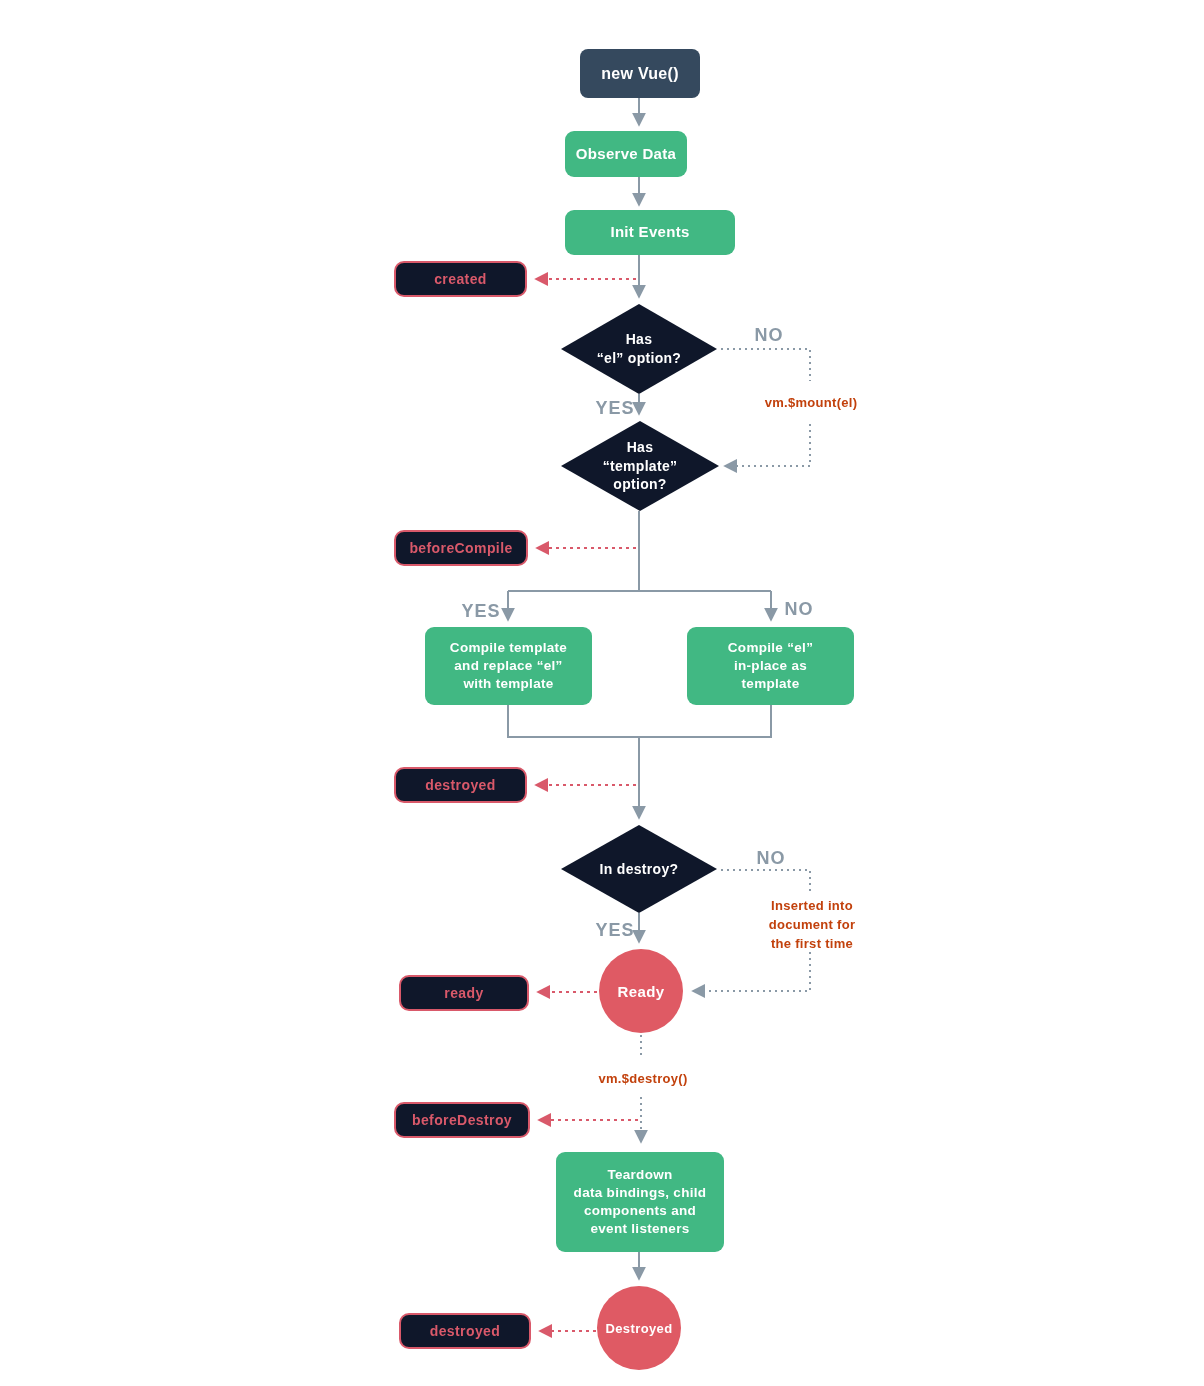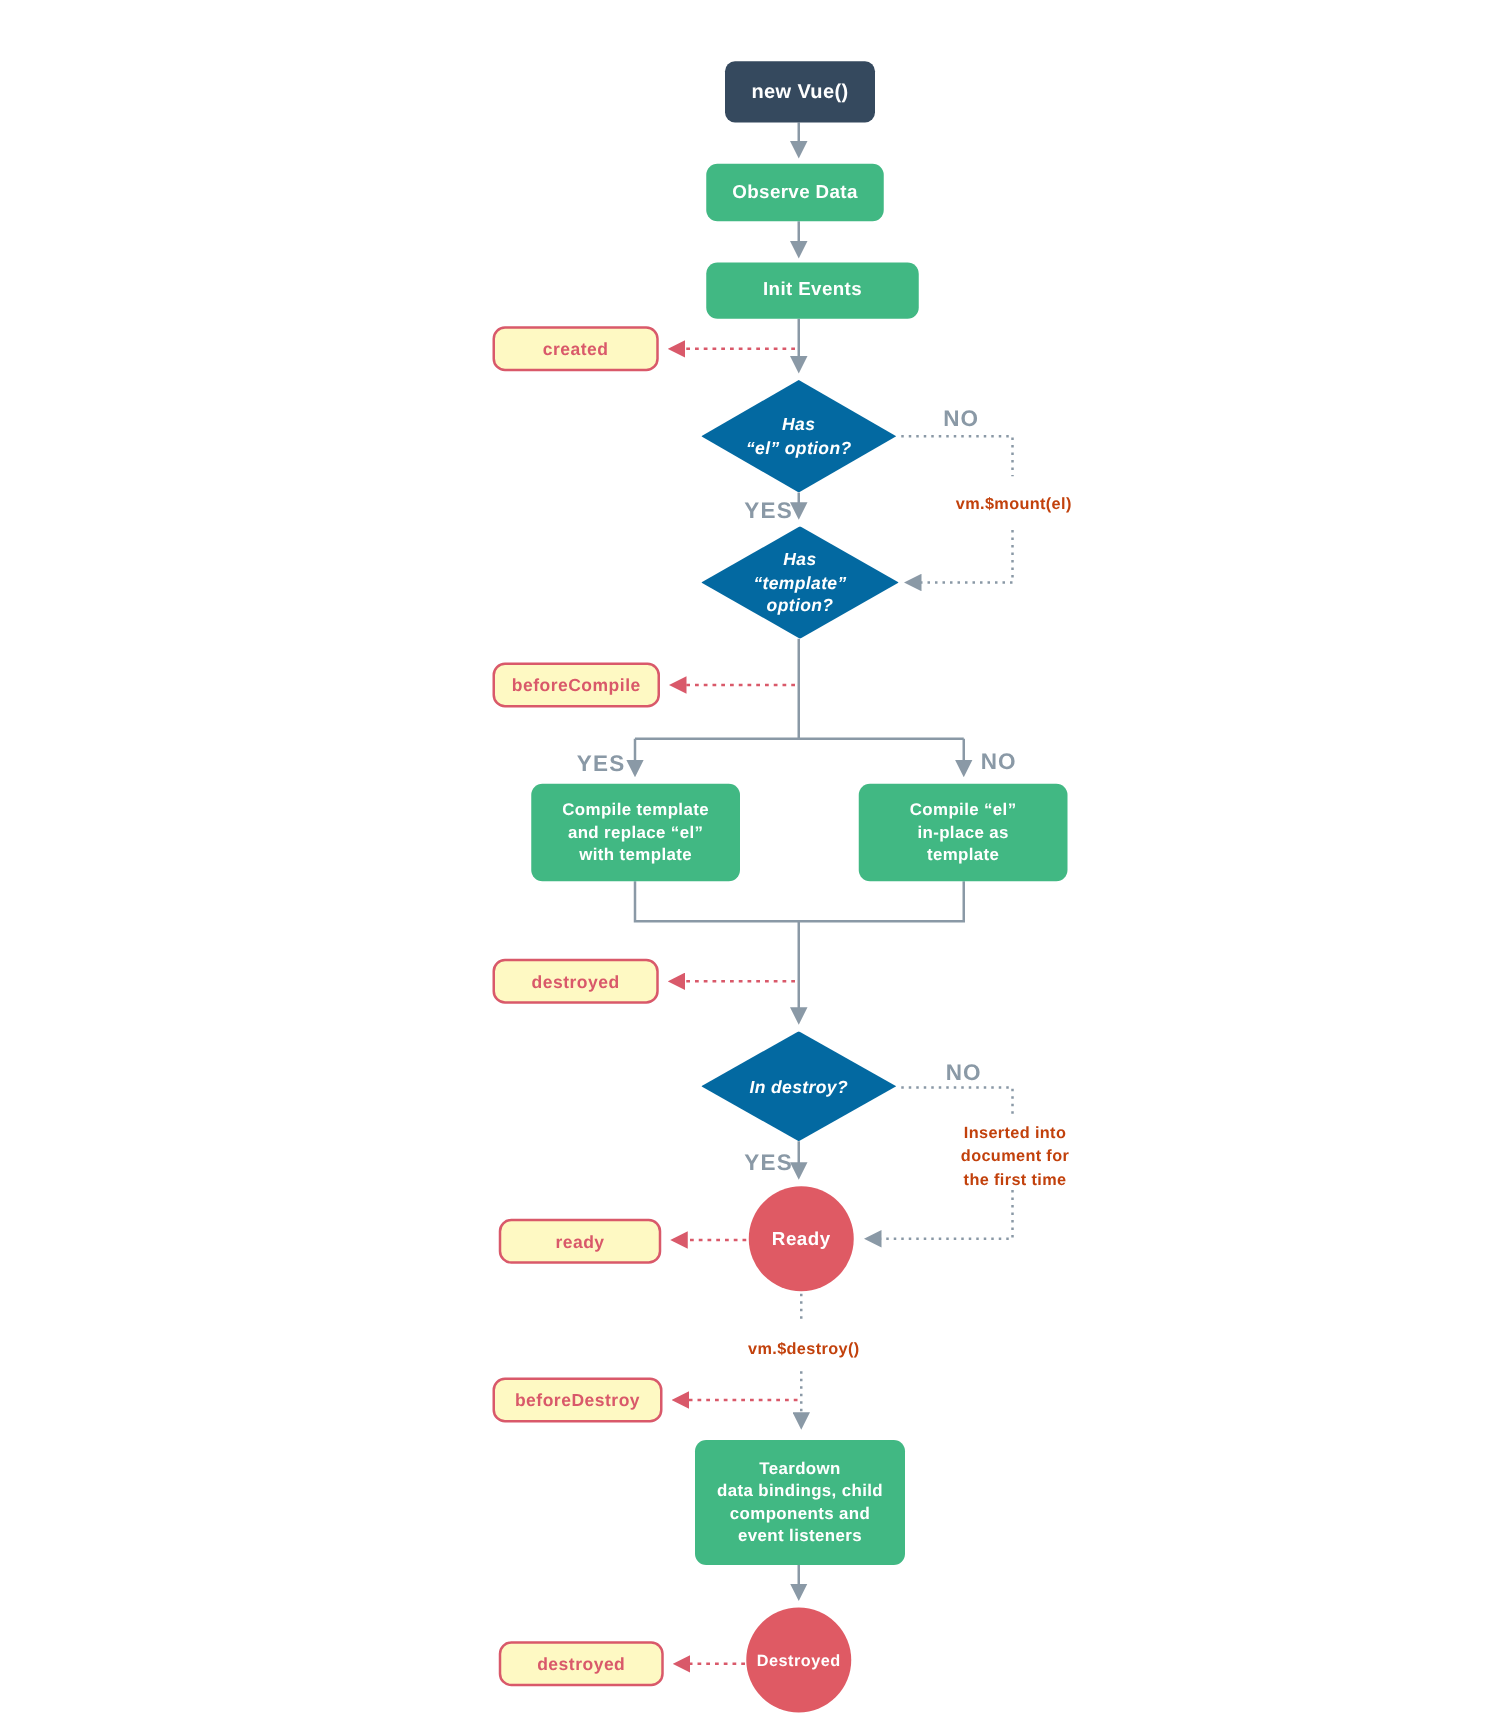--- a/index.html
+++ b/index.html
@@ -13,48 +13,48 @@
   .rdash{stroke:#D9596A;stroke-width:2;fill:none;stroke-dasharray:3 4;}
   .node{
     position:absolute;display:flex;align-items:center;justify-content:center;
     text-align:center;color:#fff;font-weight:bold;white-space:pre-line;
     border-radius:9px;letter-spacing:.3px;
   }
   .navy{background:#35495E;border-radius:8px;font-size:16px;}
   .green{background:#41B883;font-size:13.5px;line-height:1.35;}
   .green.big{font-size:15px;}
   .diamond{
-    position:absolute;background:#0369a1;
+    position:absolute;background:#0f172a;
     clip-path:polygon(50% 0,100% 50%,50% 100%,0 50%);
     display:flex;align-items:center;justify-content:center;text-align:center;
     color:#fff;font-weight:bold;font-size:14px;line-height:1.35;
-    white-space:pre-line;letter-spacing:.3px;font-style:italic;
+    white-space:pre-line;letter-spacing:.3px;
   }
   .circle{
     position:absolute;background:#DF5A64;border-radius:50%;
     display:flex;align-items:center;justify-content:center;
     color:#fff;font-weight:bold;letter-spacing:.4px;
   }
   .hook{
-    position:absolute;border:2px solid #D9596A;border-radius:10px;background:#fef9c3;
+    position:absolute;border:2px solid #D9596A;border-radius:10px;background:#0f172a;
     color:#D9596A;font-weight:bold;font-size:14px;letter-spacing:.4px;
     display:flex;align-items:center;justify-content:center;box-sizing:border-box;
   }
   .lbl{
     position:absolute;color:#8A99A6;font-weight:bold;font-size:18px;
     letter-spacing:1px;transform:translateX(-50%);
   }
   .ann{
     position:absolute;color:#c2410c;font-weight:bold;font-size:13px;
     text-align:center;white-space:pre-line;line-height:1.45;letter-spacing:.3px;
     transform:translateX(-50%);
   }
   
   #new-vue{left:580px;top:49px;width:120px;height:49px;}
-  #observe-data{left:565px;top:131px;width:142px;height:46px;}
+  #observe-data{left:565px;top:131px;width:122px;height:46px;}
   #init-events{left:565px;top:210px;width:170px;height:45px;}
   #d-has-el{left:561px;top:304px;width:156px;height:90px;}
   #d-has-template{left:561px;top:421px;width:158px;height:90px;}
   #d-in-document{left:561px;top:825px;width:156px;height:88px;}
   #compile-template{left:425px;top:627px;width:167px;height:78px;}
   #compile-el{left:687px;top:627px;width:167px;height:78px;}
   #teardown{left:556px;top:1152px;width:168px;height:100px;}
   #c-ready{left:599px;top:949px;width:84px;height:84px;font-size:15px;}
   #c-destroyed{left:597px;top:1286px;width:84px;height:84px;font-size:13px;}
   #h-created{left:394px;top:261px;width:133px;height:36px;}

